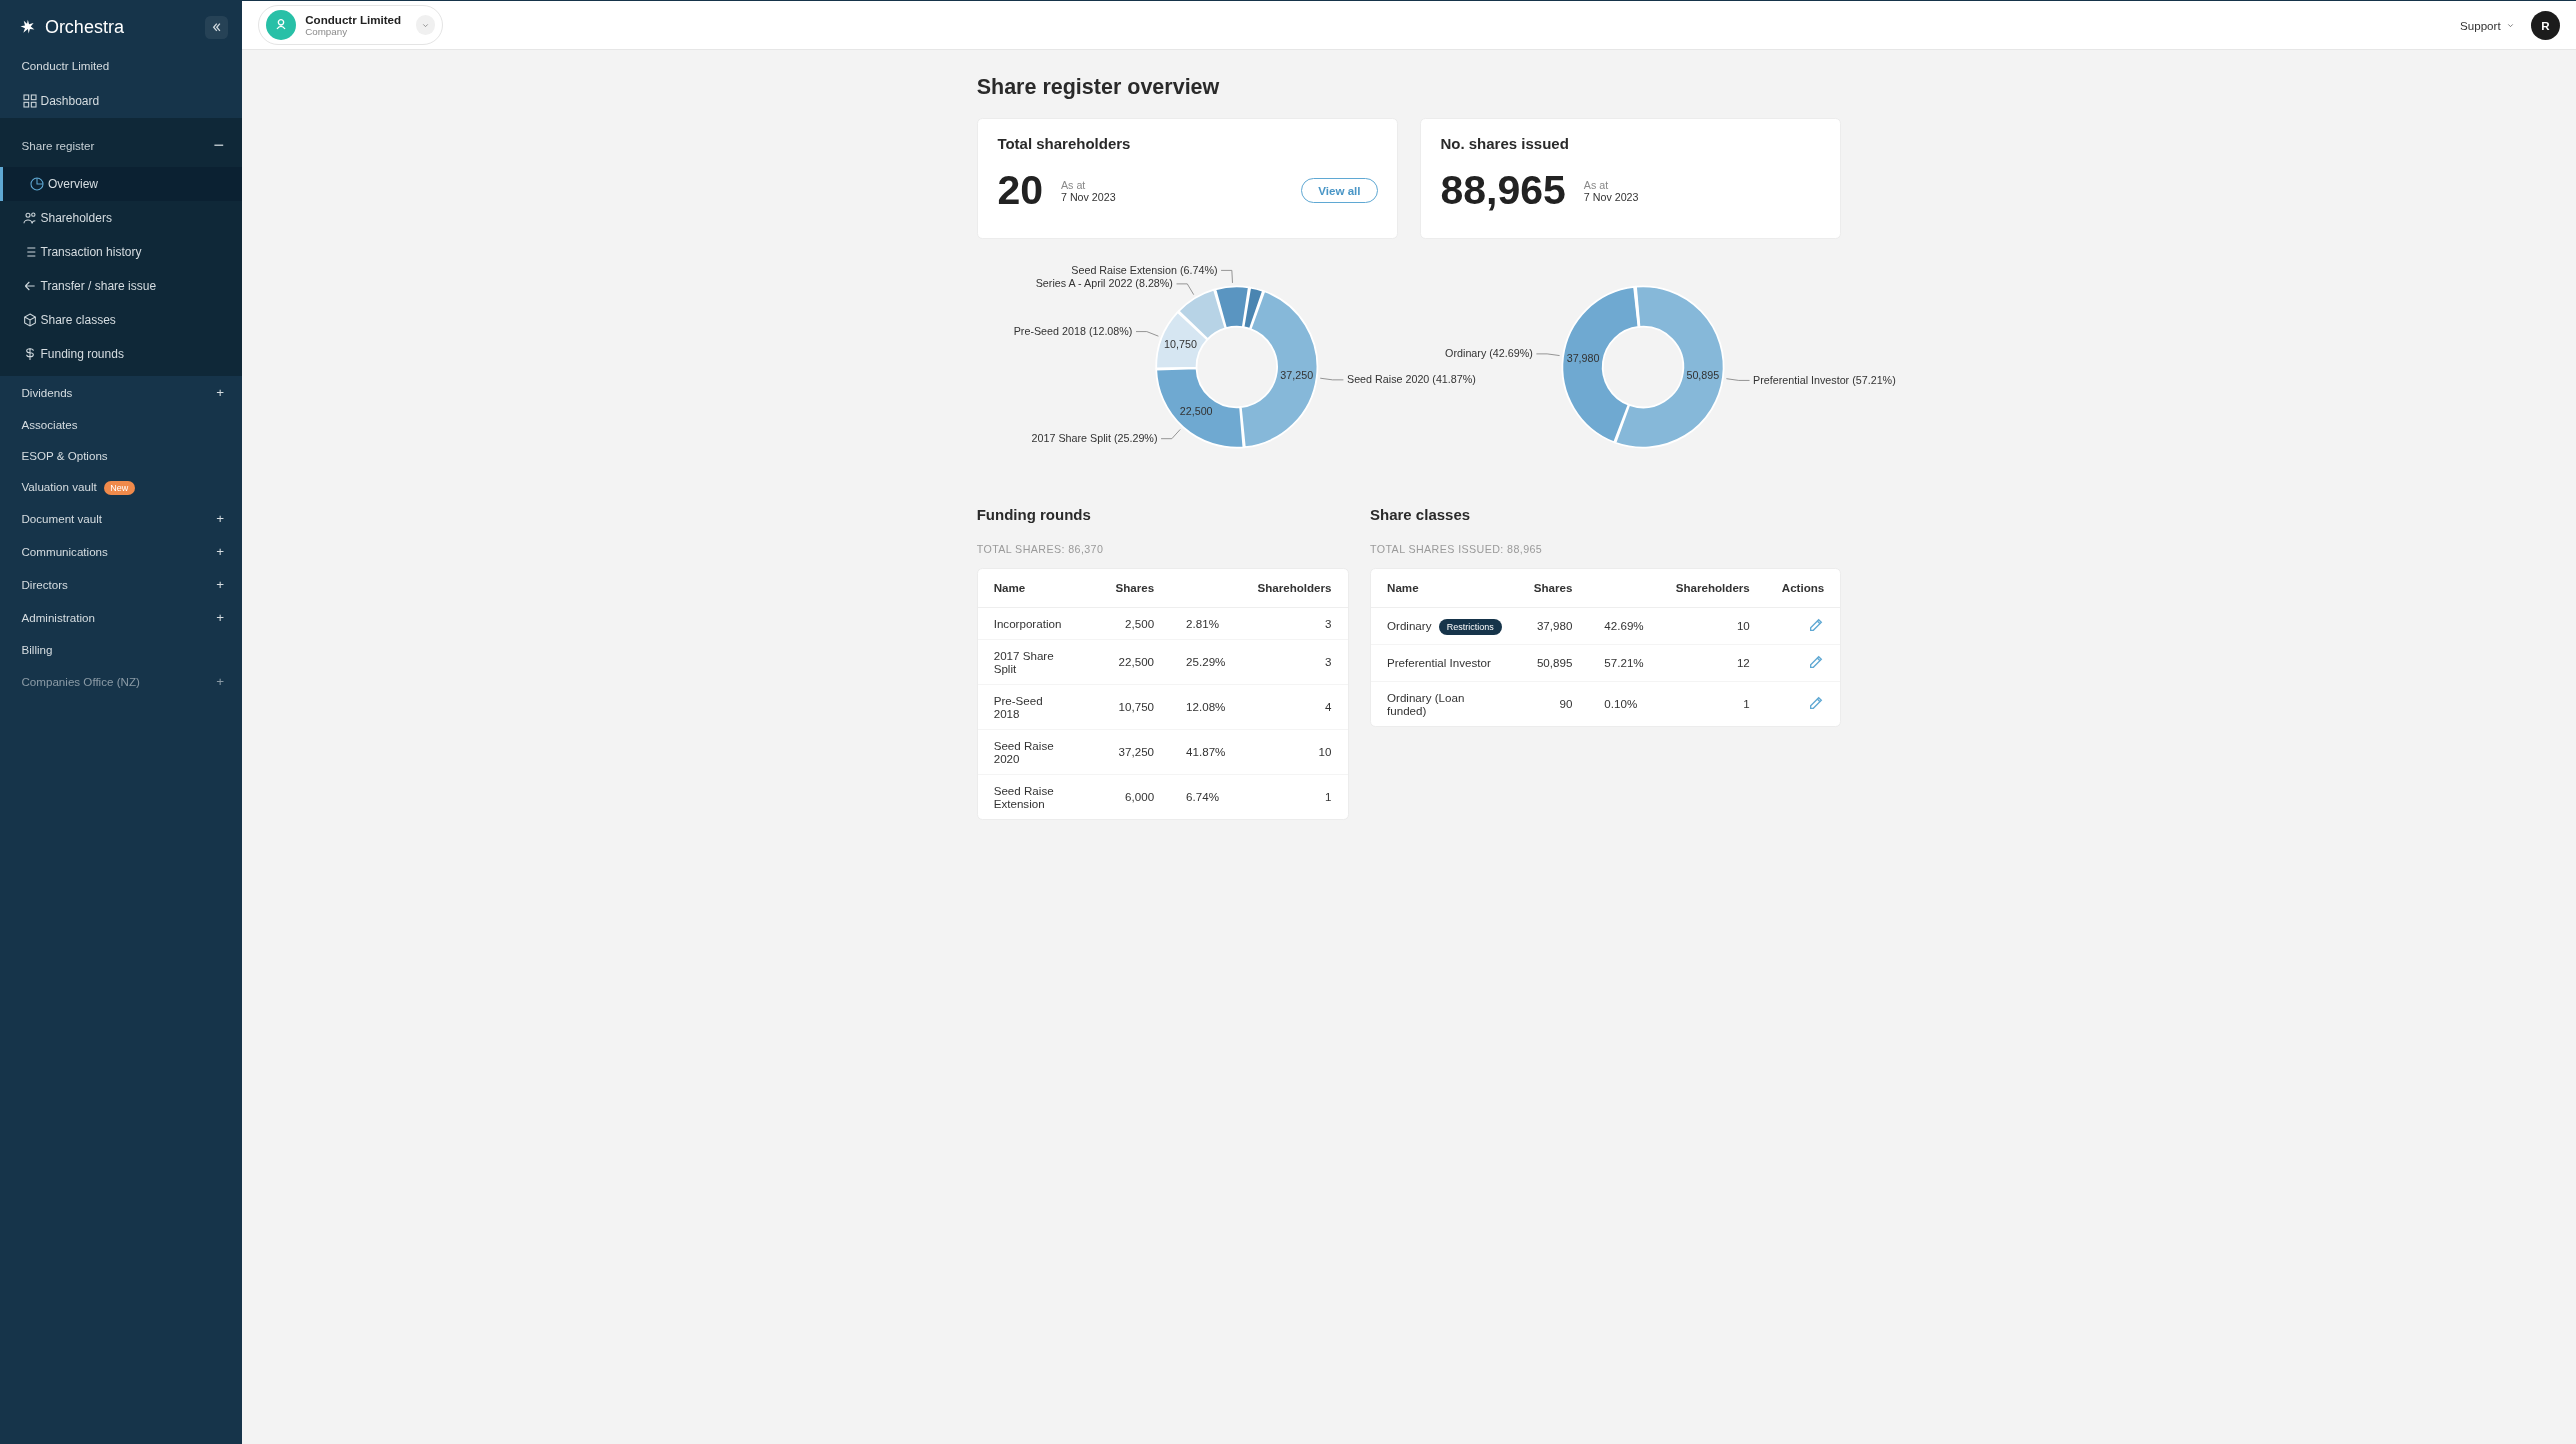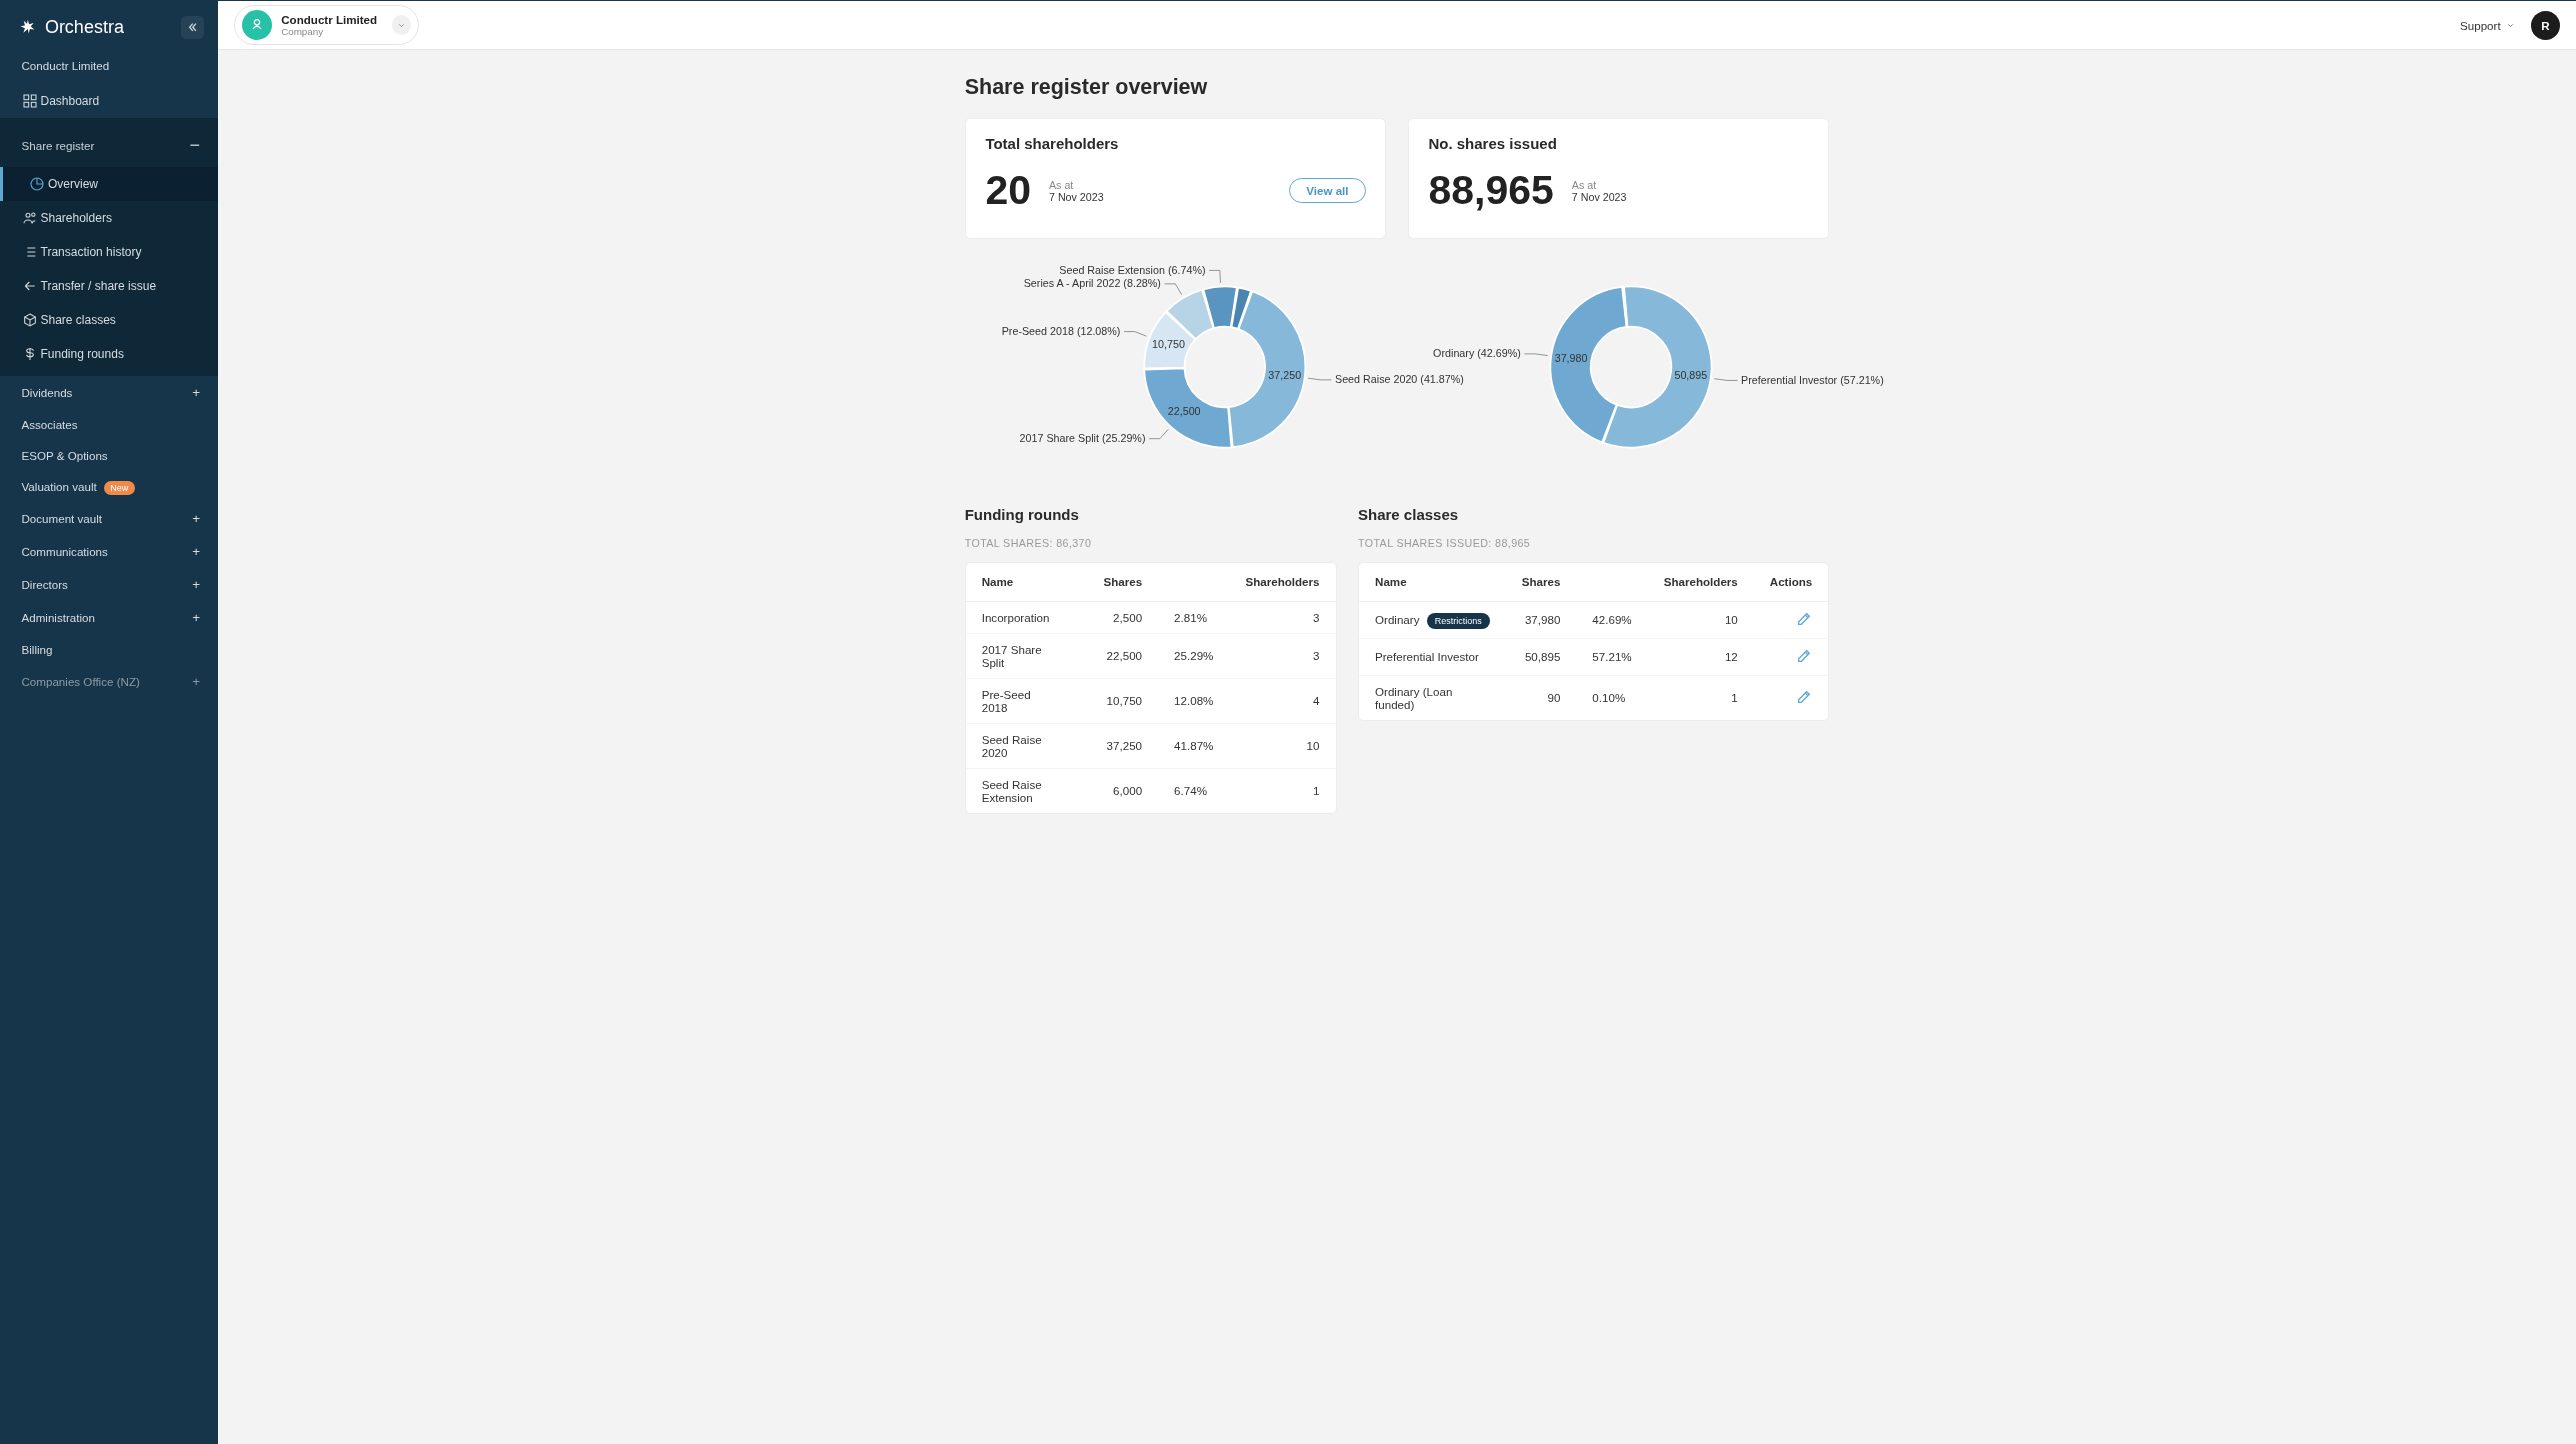--- a/index.html
+++ b/index.html
@@ -1,20 +1,20 @@
 <!DOCTYPE html>
 <html style="font-size:14.3px"><head>
 <meta charset="utf-8">
 <style>
 * { box-sizing: border-box; margin: 0; padding: 0; }
 body { font-family: -apple-system, BlinkMacSystemFont, "Segoe UI", Helvetica, Arial, sans-serif; background: #f3f3f3; color: #222; overflow: hidden;}
 .app { display: flex; height: 100vh; width: 100vw; }
 
 
-.sidebar { width: 218px; background: #16344a; color: #cfd8dd; display: flex; flex-direction: column; font-size: 12.5px; }
+.sidebar { width: 242px; background: #16344a; color: #cfd8dd; display: flex; flex-direction: column; font-size: 12.5px; }
 .sidebar-top { display: flex; align-items: center; justify-content: space-between; padding: 16px 14.3px 12.5px 18px; }
 .logo { display: flex; align-items: center; gap: 7.2px; color: #fff; font-size: 18px; font-weight: 500; }
 .logo svg { width: 19.7px; height: 19.7px; fill: #fff; }
 .collapse-btn { width: 23px; height: 23px; display:flex; align-items:center; justify-content:center; background: rgba(255,255,255,0.07); border-radius:5.4px; }
 .collapse-btn svg { width:12.5px; height:12.5px; stroke:#cfd8dd; }
 .company-name { padding: 7.2px 18px 12.5px 21.5px; font-size: 11.6px; color:#d6dde1;}
 .sidebar-item, .sidebar-group-header, .sidebar-subitem { display: flex; align-items: center; padding: 9px 18px 9px 21.5px; gap: 3px; cursor: pointer; font-size: 12px; color: #d6dde1; text-align: center; }
 .sidebar-item svg, .sidebar-subitem svg { width:16px; height:16px; stroke:#cfd8dd; fill:none; stroke-width:1.6;}
 .sidebar-section-dark { background:#0f2838; padding: 5.4px 0;}
 .sidebar-group-header { justify-content:space-between; font-size:11.6px; color:#c7d0d5; padding:12.5px 18px 12.5px 21.5px;}
@@ -59,21 +59,21 @@
 .donuts-row{ display:flex; gap:21.5px; margin-bottom:36px; }
 .donut-wrap{ flex:1; display:flex; align-items:center; justify-content:center; height:206px; position:relative;}
 .donut-wrap svg{ overflow:visible;}
 .donut-label{ font-size:12px; fill:#333;}
 .donut-value{ font-size:12px; fill:#333;}
 
 
 .tables-row{ display:flex; gap:21.5px;}
 .table-block{ flex:1;}
 .table-title{ font-size:15px; font-weight:700; color:#2a2a2a;}
-.table-subtitle{ font-size:10.7px; letter-spacing:0.4px; color:#9a9a9a; margin-top:14px; margin-bottom:12.5px; text-transform:uppercase;}
+.table-subtitle{ font-size:10.7px; letter-spacing:0.4px; color:#9a9a9a; margin-top:20px; margin-bottom:12.5px; text-transform:uppercase;}
 .tbl{ width:100%; background:#fff; border:0.9px solid #ececec; border-radius:5.4px; border-collapse:separate; border-spacing:0; font-size:11.6px;}
 .tbl th{ text-align:left; padding:12.5px 16px; font-weight:700; border-bottom:0.9px solid #eee; color:#333;}
 .tbl th.right, .tbl td.right{ text-align:right;}
 .tbl td{ padding:9px 16px; color:#333; border-bottom:0.9px solid #f4f4f4;}
 .tbl tr:last-child td{ border-bottom:none;}
 .restrict-badge{ background:#16344a; color:#fff; font-size:9px; padding:2.7px 8px; border-radius:9.8px; margin-left:7.2px;}
 .edit-icon{ width:16px;height:16px; stroke:#5fa8d3; fill:none; stroke-width:2; cursor:pointer;}
 </style>
 </head>
 <body>

